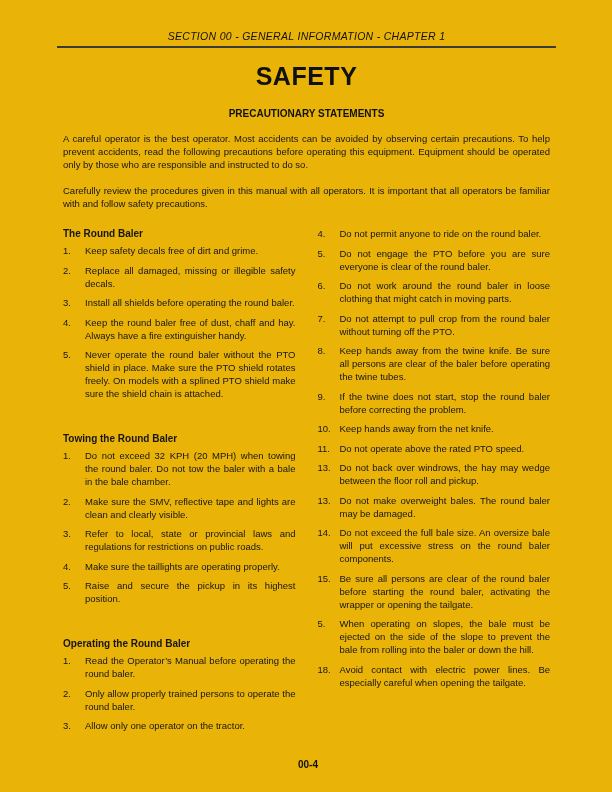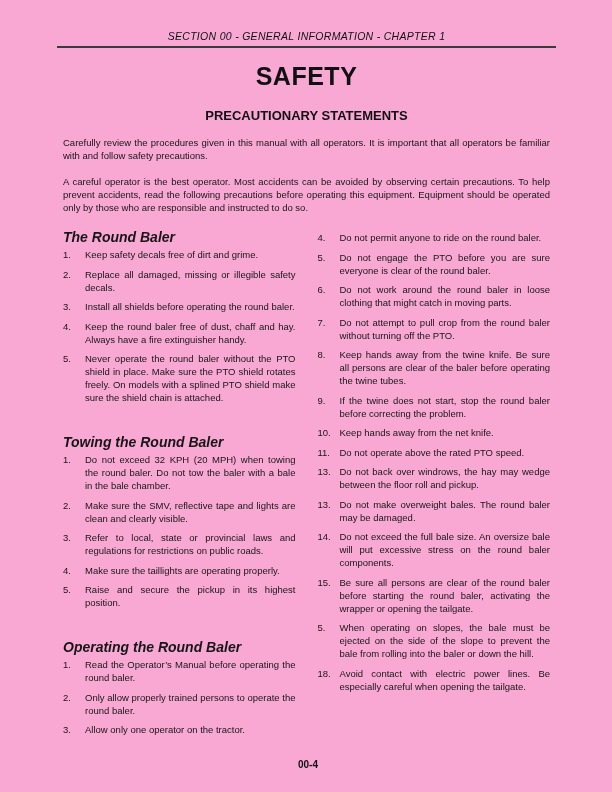--- a/index.html
+++ b/index.html
@@ -5,21 +5,21 @@
   html, body {
     margin: 0;
     padding: 0;
     background: #e8e8e8;
   }
   .page {
     position: relative;
     width: 612px;
     height: 792px;
     margin: 0 auto;
-    background: #f9a8d4;
+    background: #eab308;
     color: #161616;
     font-family: "Liberation Sans", sans-serif;
     box-sizing: border-box;
     padding: 30px 62px 0 63px;
     overflow: hidden;
   }
   .running-head {
     text-align: center;
     font-style: italic;
     font-size: 10.5px;
@@ -37,45 +37,44 @@
     margin: 14px 0 16px 0;
     text-align: center;
     font-size: 25px;
     font-weight: bold;
     letter-spacing: 0.5px;
     color: #111;
   }
   .doc-subtitle {
     margin: 17px 0 0 0;
     text-align: center;
-    font-size: 13px;
+    font-size: 10px;
     font-weight: bold;
     color: #111;
   }
   .intro {
     margin: 13px 0 0 0;
     font-size: 9.5px;
     line-height: 13px;
     text-align: justify;
   }
   .columns {
     display: flex;
     gap: 22px;
     margin-top: 17px;
   }
   .col {
     flex: 1 1 0;
     min-width: 0;
   }
   .sec-heading {
     margin: 0 0 4px 0;
-    font-size: 14px;
+    font-size: 10px;
     font-weight: bold;
     line-height: 13px;
-    font-style: italic;
   }
   .doc-section + .doc-section {
     margin-top: 32px;
   }
   .item {
     display: flex;
     margin-bottom: 6.5px;
     font-size: 9.5px;
     line-height: 13px;
   }
@@ -104,22 +103,22 @@
 <div class="page">
 
   <header>
     <div class="running-head">SECTION 00 - GENERAL INFORMATION - CHAPTER 1</div>
     <div class="head-rule"></div>
   </header>
 
   <h1 class="doc-title">SAFETY</h1>
   <h2 class="doc-subtitle">PRECAUTIONARY STATEMENTS</h2>
 
+  <p class="intro">A careful operator is the best operator. Most accidents can be avoided by observing certain precautions. To help prevent accidents, read the following precautions before operating this equipment. Equipment should be operated only by those who are responsible and instructed to do so.</p>
   <p class="intro">Carefully review the procedures given in this manual with all operators. It is important that all operators be familiar with and follow safety precautions.</p>
-  <p class="intro">A careful operator is the best operator. Most accidents can be avoided by observing certain precautions. To help prevent accidents, read the following precautions before operating this equipment. Equipment should be operated only by those who are responsible and instructed to do so.</p>
 
   <div class="columns">
 
     <div class="col">
 
       <section class="doc-section">
         <h3 class="sec-heading">The Round Baler</h3>
         <div class="item">
           <span class="num">1.</span>
           <span class="txt">Keep safety decals free of dirt and grime.</span>

